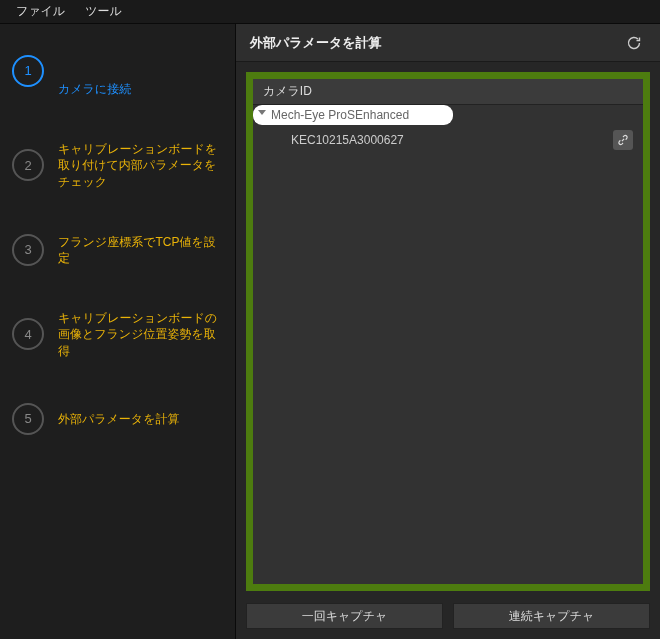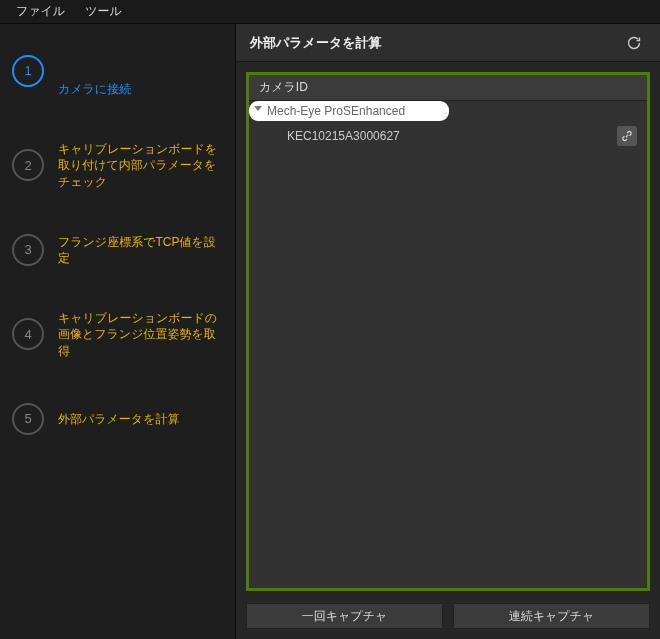--- a/index.html
+++ b/index.html
@@ -93,21 +93,21 @@
     align-items: center;
     justify-content: center;
     cursor: pointer;
     color: #ccc;
   }
 
   .panel {
     flex: 1;
     margin: 10px 10px 6px 10px;
     background: #323232;
-    border: 3px solid #4d7c0f;
+    border: 7px solid #4d7c0f;
     display: flex;
     flex-direction: column;
     min-height: 0;
   }
   .col-header {
     background: #3b3b3b;
     color: #ddd;
     font-size: 12px;
     padding: 4px 10px;
     border-bottom: 1px solid #222;

